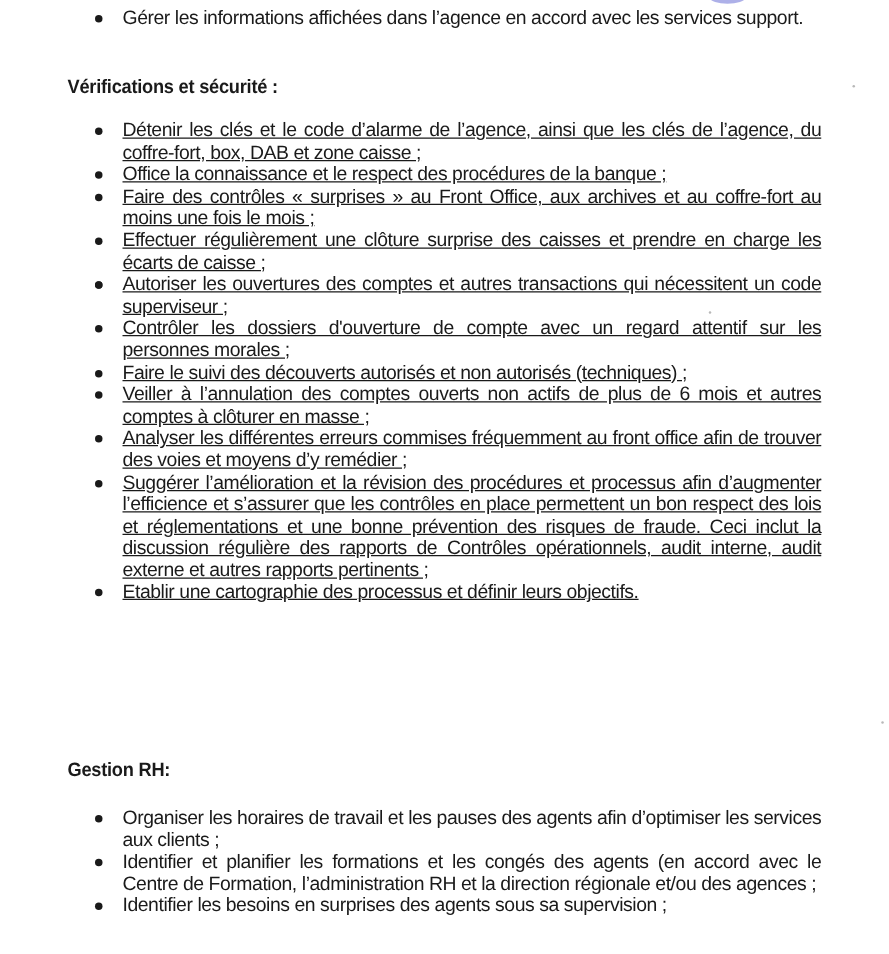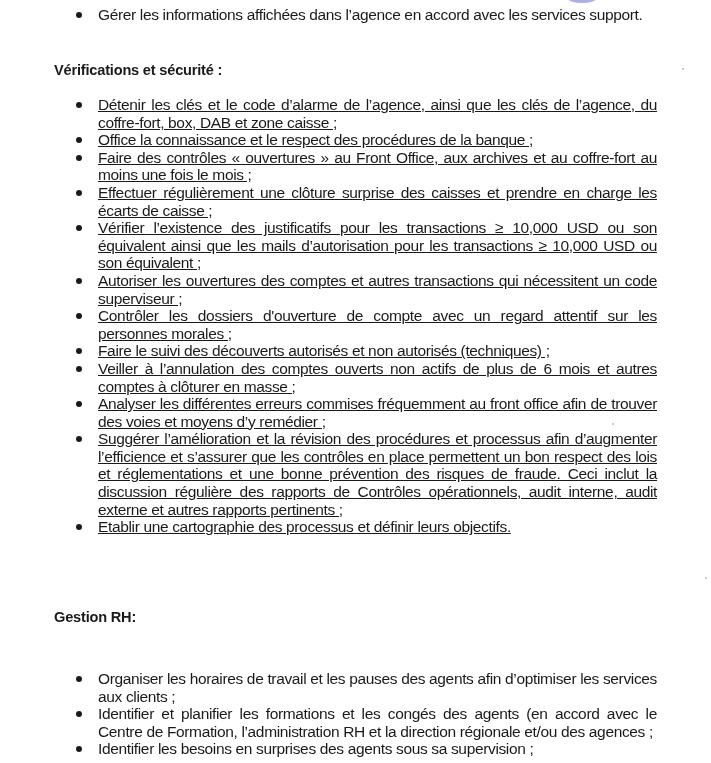--- a/index.html
+++ b/index.html
@@ -105,29 +105,28 @@
     <li>
         <span class="bullet"></span>
         <span class="txt">Détenir les clés et le code d’alarme de l’agence, ainsi que les clés de l’agence, du coffre-fort, box, DAB et zone caisse ;</span>
       </li>
     <li>
         <span class="bullet"></span>
         <span class="txt">Office la connaissance et le respect des procédures de la banque ;</span>
       </li>
     <li>
         <span class="bullet"></span>
-        <span class="txt">Faire des contrôles « ouvertures » au Front Office, aux archives et au coffre-fort au moins une fois le mois ;</span>
+        <span class="txt">Faire des contrôles « surprises » au Front Office, aux archives et au coffre-fort au moins une fois le mois ;</span>
       </li>
     <li>
         <span class="bullet"></span>
         <span class="txt">Effectuer régulièrement une clôture surprise des caisses et prendre en charge les écarts de caisse ;</span>
       </li>
     <li>
         <span class="bullet"></span>
-        <span class="txt">Vérifier l’existence des justificatifs pour les transactions ≥ 10,000 USD ou son équivalent ainsi que les mails d’autorisation pour les transactions ≥ 10,000 USD ou son équivalent ;</span>
       </li>
     <li>
         <span class="bullet"></span>
         <span class="txt">Autoriser les ouvertures des comptes et autres transactions qui nécessitent un code superviseur ;</span>
       </li>
     <li>
         <span class="bullet"></span>
         <span class="txt">Contrôler les dossiers d'ouverture de compte avec un regard attentif sur les personnes morales ;</span>
       </li>
     <li>
@@ -147,21 +146,21 @@
         <span class="txt">Suggérer l’amélioration et la révision des procédures et processus afin d’augmenter l’efficience et s’assurer que les contrôles en place permettent un bon respect des lois et réglementations et une bonne prévention des risques de fraude. Ceci inclut la discussion régulière des rapports de Contrôles opérationnels, audit interne, audit externe et autres rapports pertinents ;</span>
       </li>
     <li>
         <span class="bullet"></span>
         <span class="txt">Etablir une cartographie des processus et définir leurs objectifs.</span>
       </li>
   </ul>
 
   <div class="heading" style="top:608px;">Gestion RH:</div>
 
-  <ul class="items" style="top:646px;margin-top:24px;">
+  <ul class="items" style="top:646px;">
     <li>
         <span class="bullet"></span>
         <span class="txt">Organiser les horaires de travail et les pauses des agents afin d’optimiser les services aux clients ;</span>
       </li>
     <li>
         <span class="bullet"></span>
         <span class="txt">Identifier et planifier les formations et les congés des agents (en accord avec le Centre de Formation, l’administration RH et la direction régionale et/ou des agences ;</span>
       </li>
     <li>
         <span class="bullet"></span>

